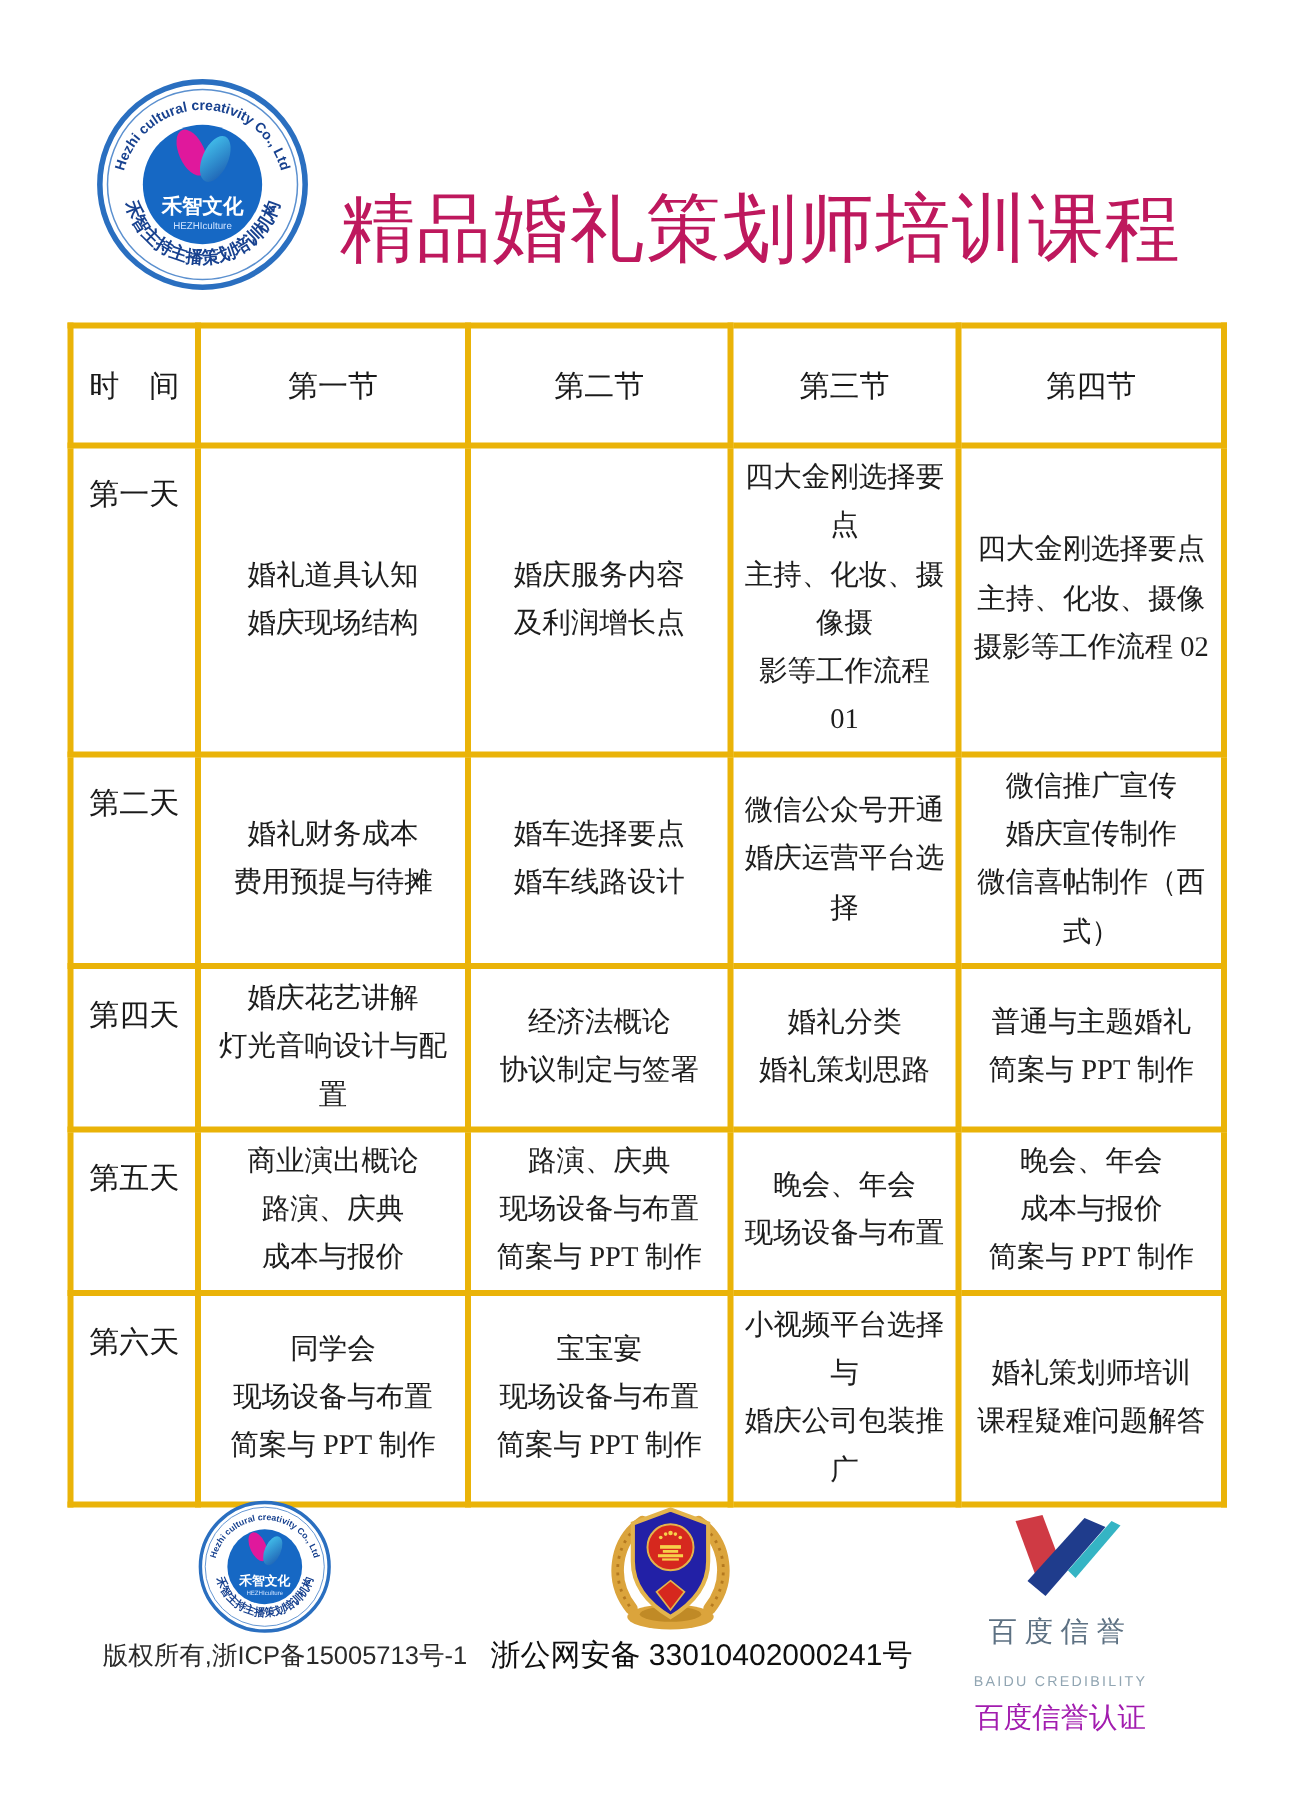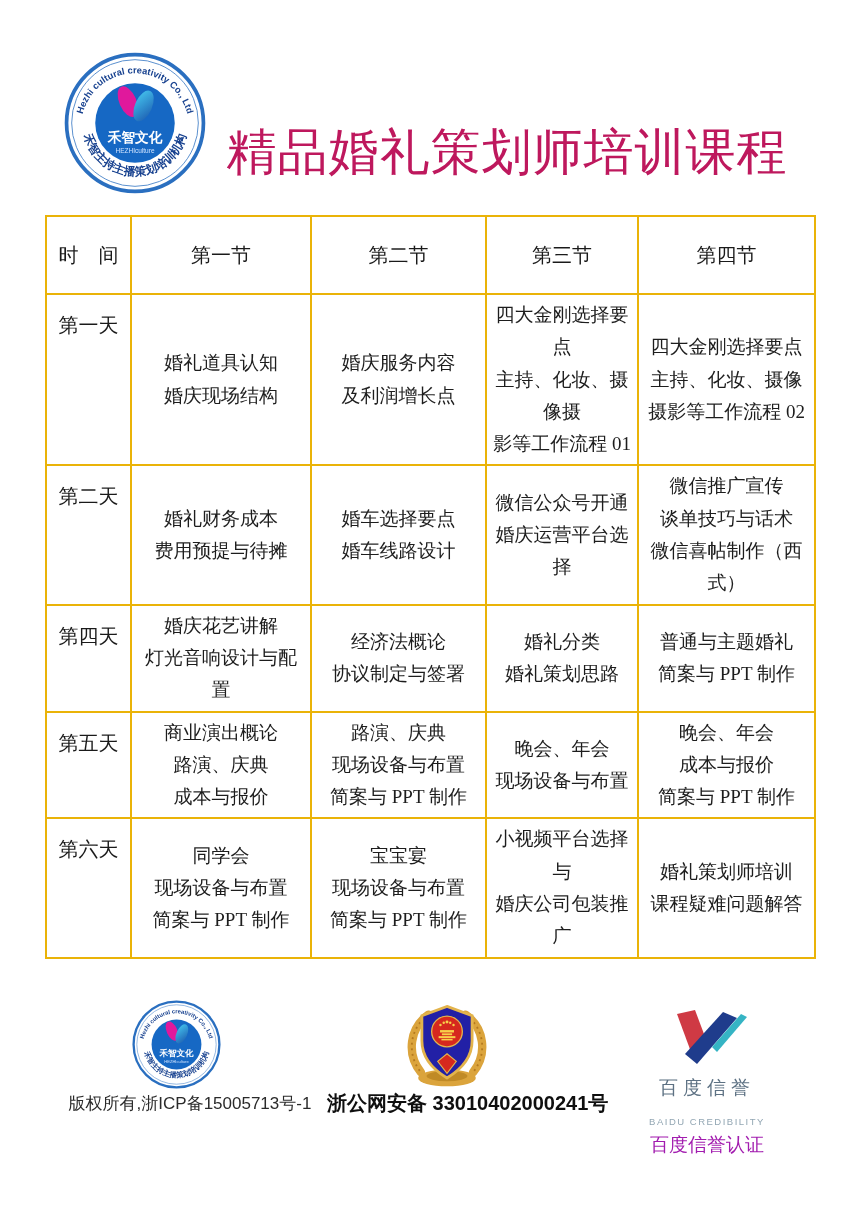--- a/index.html
+++ b/index.html
@@ -17,21 +17,21 @@
     font-size:50px;font-weight:400;color:#be185d;text-align:center;
     letter-spacing:1px;line-height:80px;white-space:nowrap;
   }
 
   
   table.schedule{
     position:absolute;left:45px;top:215px;width:769px;
     border-collapse:collapse;table-layout:fixed;
   }
   table.schedule th,table.schedule td{
-    border:2px solid #eab308;text-align:center;
+    border:4px solid #eab308;text-align:center;
     white-space:pre-line;font-weight:normal;
   }
   table.schedule thead th{height:74px;font-size:20px;vertical-align:middle;color:#1a1a1a;}
   table.schedule tbody th.day{
     vertical-align:top;padding-top:17px;font-size:20px;color:#1a1a1a;
   }
   table.schedule tbody td{
     vertical-align:middle;font-size:19px;line-height:1.7;color:#1d1d1d;
     padding:4px 6px;
   }
@@ -42,21 +42,21 @@
   .foot-left-logo{position:absolute;left:132px;top:1000px;width:89px;height:89px;}
   .foot-icp{
     position:absolute;left:60px;top:1092px;width:260px;text-align:center;
     font-family:"Liberation Sans","DejaVu Sans",sans-serif;
     font-size:17px;color:#2a2a2a;white-space:nowrap;
   }
   .foot-badge{position:absolute;left:400px;top:998px;width:94px;height:93px;}
   .foot-police{
     position:absolute;left:327px;top:1090px;width:240px;text-align:right;
     font-family:"Liberation Sans","DejaVu Sans",sans-serif;
-    font-size:20px;font-weight:700;color:#0f0f0f;white-space:nowrap;
+    font-size:20px;font-weight:400;color:#0f0f0f;white-space:nowrap;
   }
   .foot-baidu{position:absolute;left:642px;top:1008px;width:130px;text-align:center;}
   .foot-baidu .v-logo{width:104px;height:58px;display:block;margin:0 auto;}
   .baidu-cn{
     font-family:"Liberation Sans","DejaVu Sans",sans-serif;
     font-size:19px;color:#5d7183;letter-spacing:5px;margin-top:9px;white-space:nowrap;
   }
   .baidu-en{
     font-family:"Liberation Sans","DejaVu Sans",sans-serif;
     font-size:9.5px;color:#92a6b3;letter-spacing:1.5px;margin-top:15px;white-space:nowrap;
@@ -168,21 +168,21 @@
     </tr>
     <tr class="r2">
       <th class="day">第二天</th>
       <td>婚礼财务成本
 费用预提与待摊</td>
       <td>婚车选择要点
 婚车线路设计</td>
       <td>微信公众号开通
 婚庆运营平台选择</td>
       <td>微信推广宣传
-谈单技巧与话术
+婚庆宣传制作
 微信喜帖制作（西式）</td>
     </tr>
     <tr class="r4">
       <th class="day">第四天</th>
       <td>婚庆花艺讲解
 灯光音响设计与配置</td>
       <td>经济法概论
 协议制定与签署</td>
       <td>婚礼分类
 婚礼策划思路</td>

